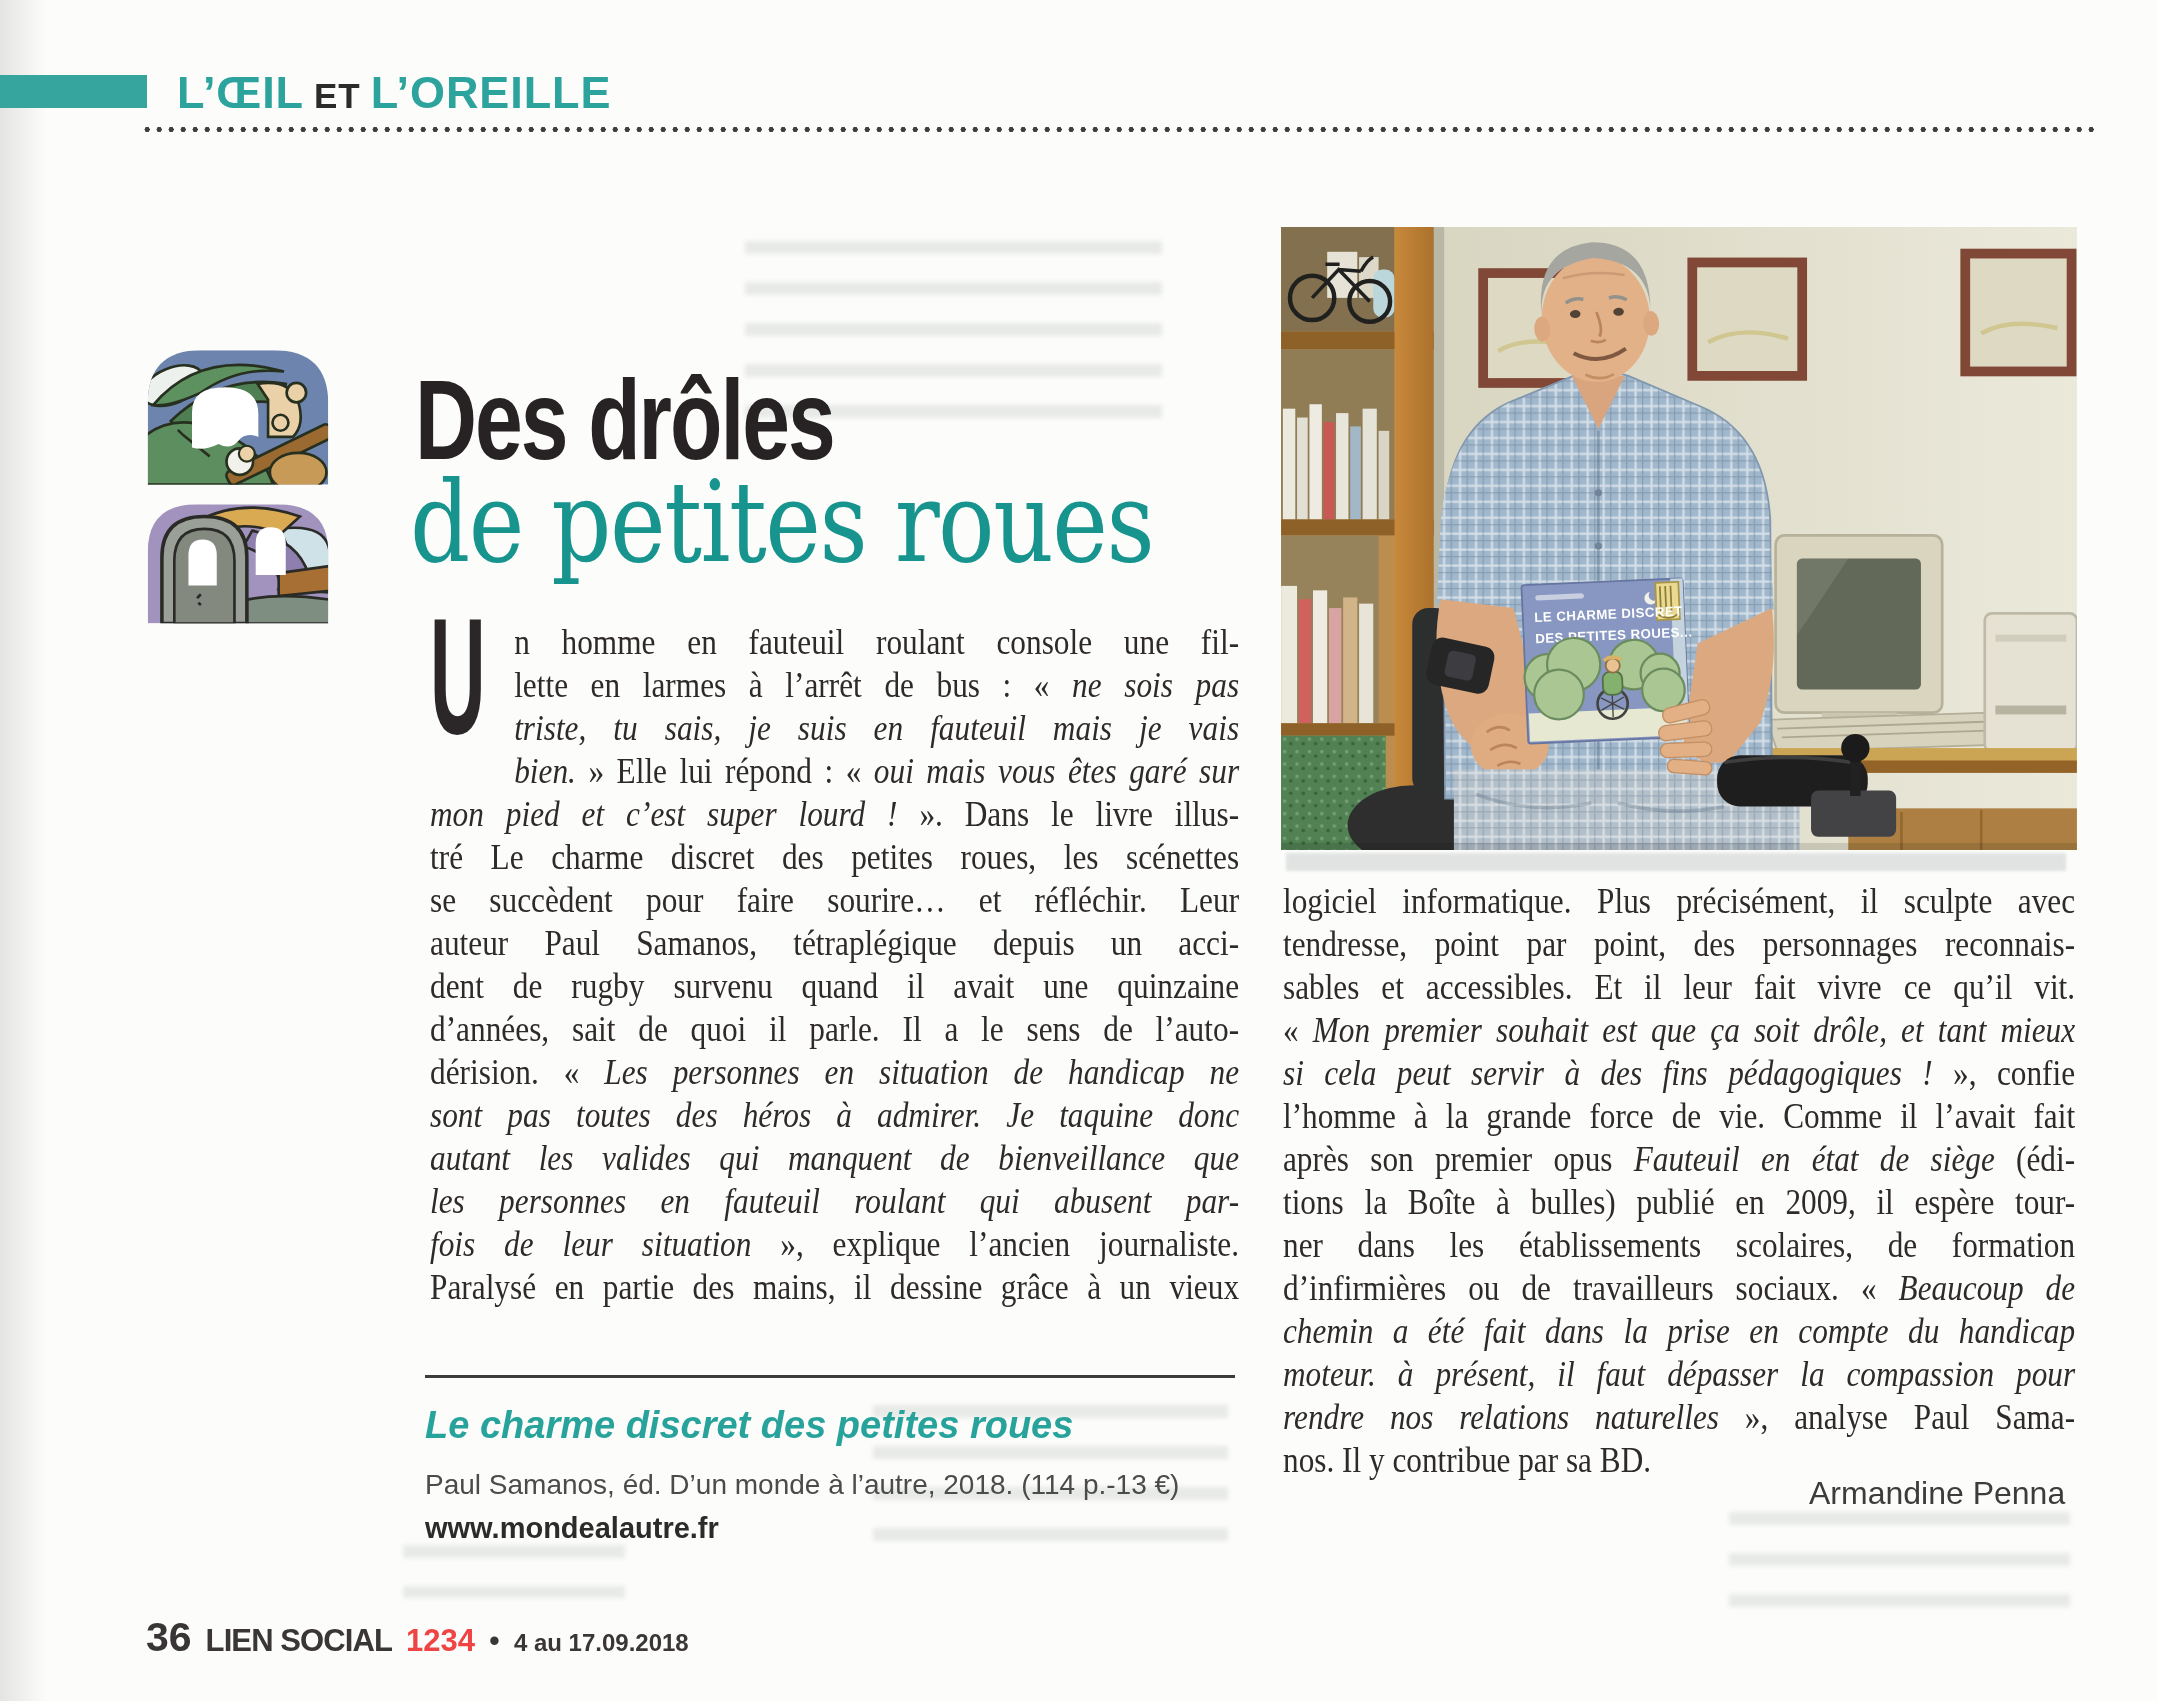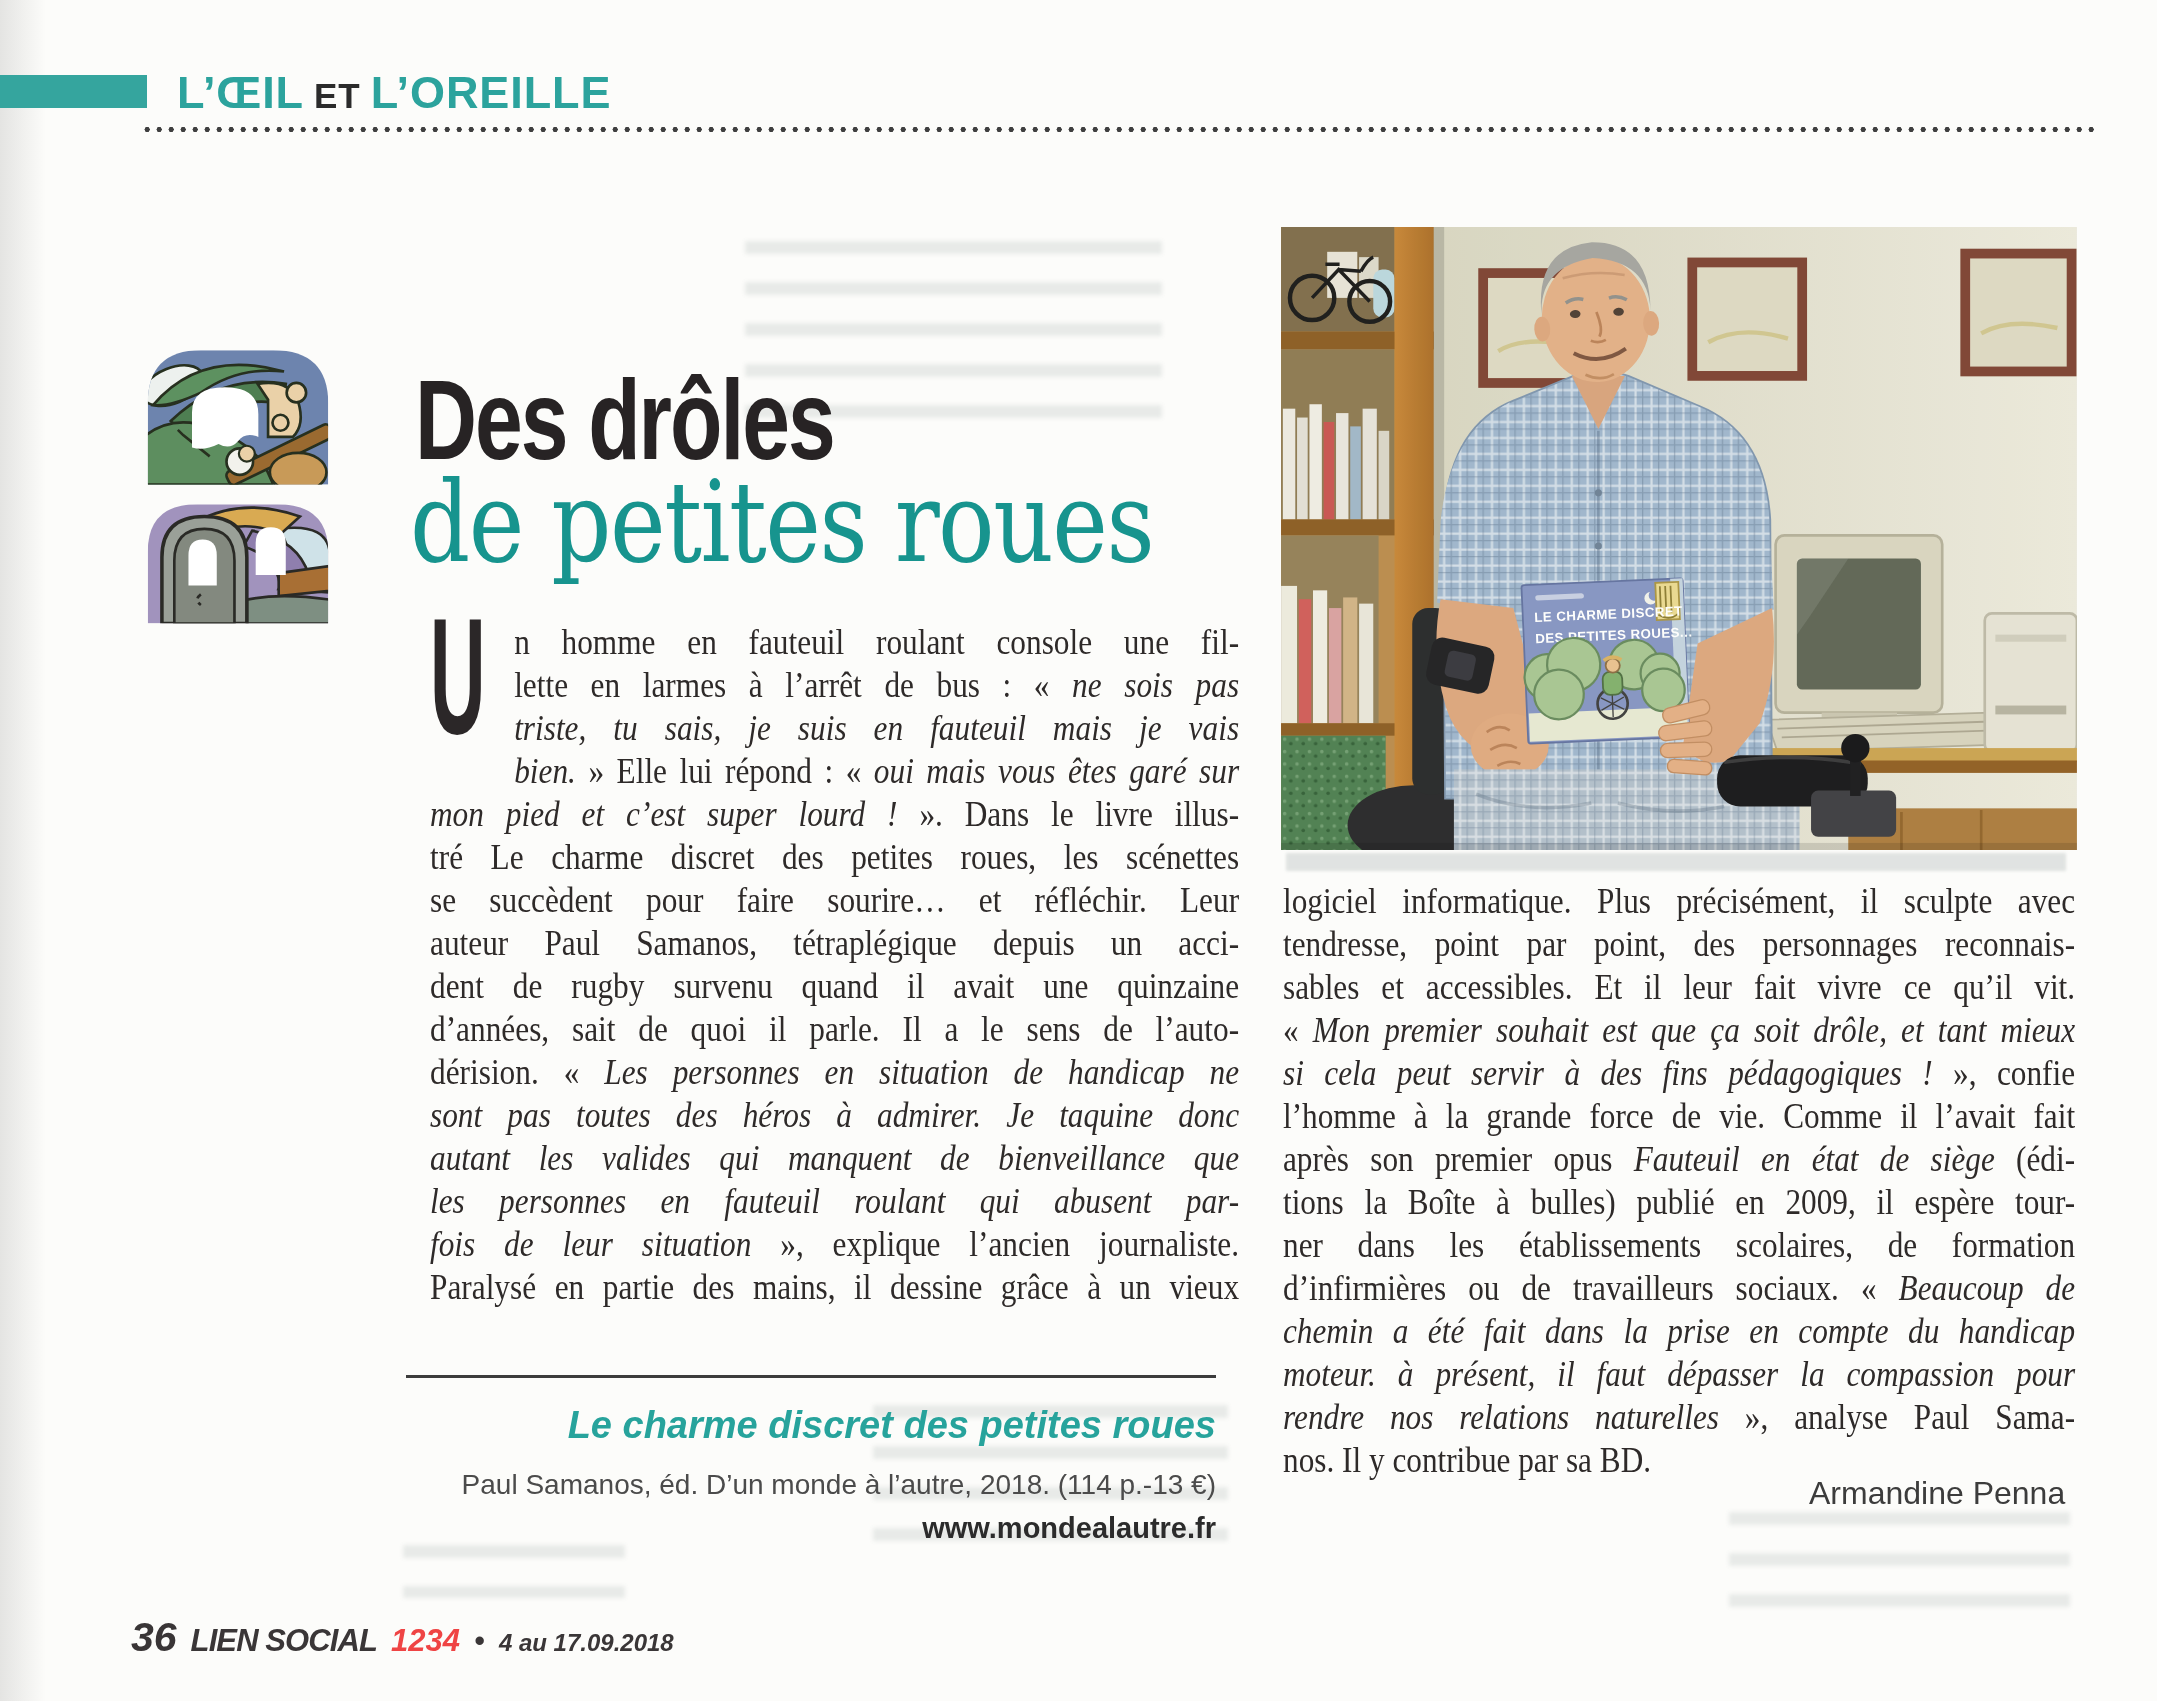--- a/index.html
+++ b/index.html
@@ -29,27 +29,27 @@
   #col-right{left:1283px;top:880px;width:887px;transform:scaleX(.893);}
   .tl{text-align:justify;text-align-last:justify;line-height:43px;height:43px;overflow:visible;}
   .tl.end{text-align-last:left;}
   .tl em{font-style:italic;}
   #dropcap-box{float:left;width:94px;height:133px;}
   #dropcap-box span{display:block;font-family:"Liberation Sans",sans-serif;font-weight:bold;
     font-size:165px;line-height:165px;color:#2b2728;margin-top:-26.6px;
     transform:scaleX(.52);transform-origin:left top;}
   #byline{left:1809px;top:1475px;width:266px;text-align:left;font-size:32px;color:#3c3c3c;}
   
-  #book-box{left:406px;top:1375px;width:810px;text-align:right;}
+  #book-box{left:425px;top:1375px;width:810px;}
   #book-rule{width:810px;height:2.7px;background:#3c3c3c;margin-bottom:26.6px;}
   #book-title{font-size:38px;font-weight:bold;font-style:italic;color:#27a39c;}
   #book-details{font-size:28px;color:#4b4b4b;margin-top:22px;}
   #book-url{font-size:29px;font-weight:bold;color:#2b2b2b;margin-top:10.6px;}
   
-  #footer{left:131px;top:1614px;display:flex;align-items:baseline;gap:14px;white-space:nowrap;font-style:italic;}
+  #footer{left:146px;top:1614px;display:flex;align-items:baseline;gap:14px;white-space:nowrap;}
   #footer .pg{font-size:41px;font-weight:800;color:#393536;}
   #footer .mag{font-size:31px;font-weight:bold;letter-spacing:-0.9px;color:#3a3637;}
   #footer .issue{font-size:31px;font-weight:bold;color:#ef4444;}
   #footer .bullet{font-size:31px;color:#3a3637;}
   #footer .dates{font-size:24px;font-weight:bold;color:#3a3637;}
   
   .ghost{position:absolute;filter:blur(2.2px);opacity:.45;
     background:repeating-linear-gradient(180deg,rgba(125,140,138,.35) 0 13.3px,rgba(0,0,0,0) 13.3px 41px);}
   #ghost-photo-bottom{left:1286px;top:853px;width:780px;height:17.7px;
     background:rgba(110,125,125,.32);filter:blur(1.8px);opacity:.6;}

